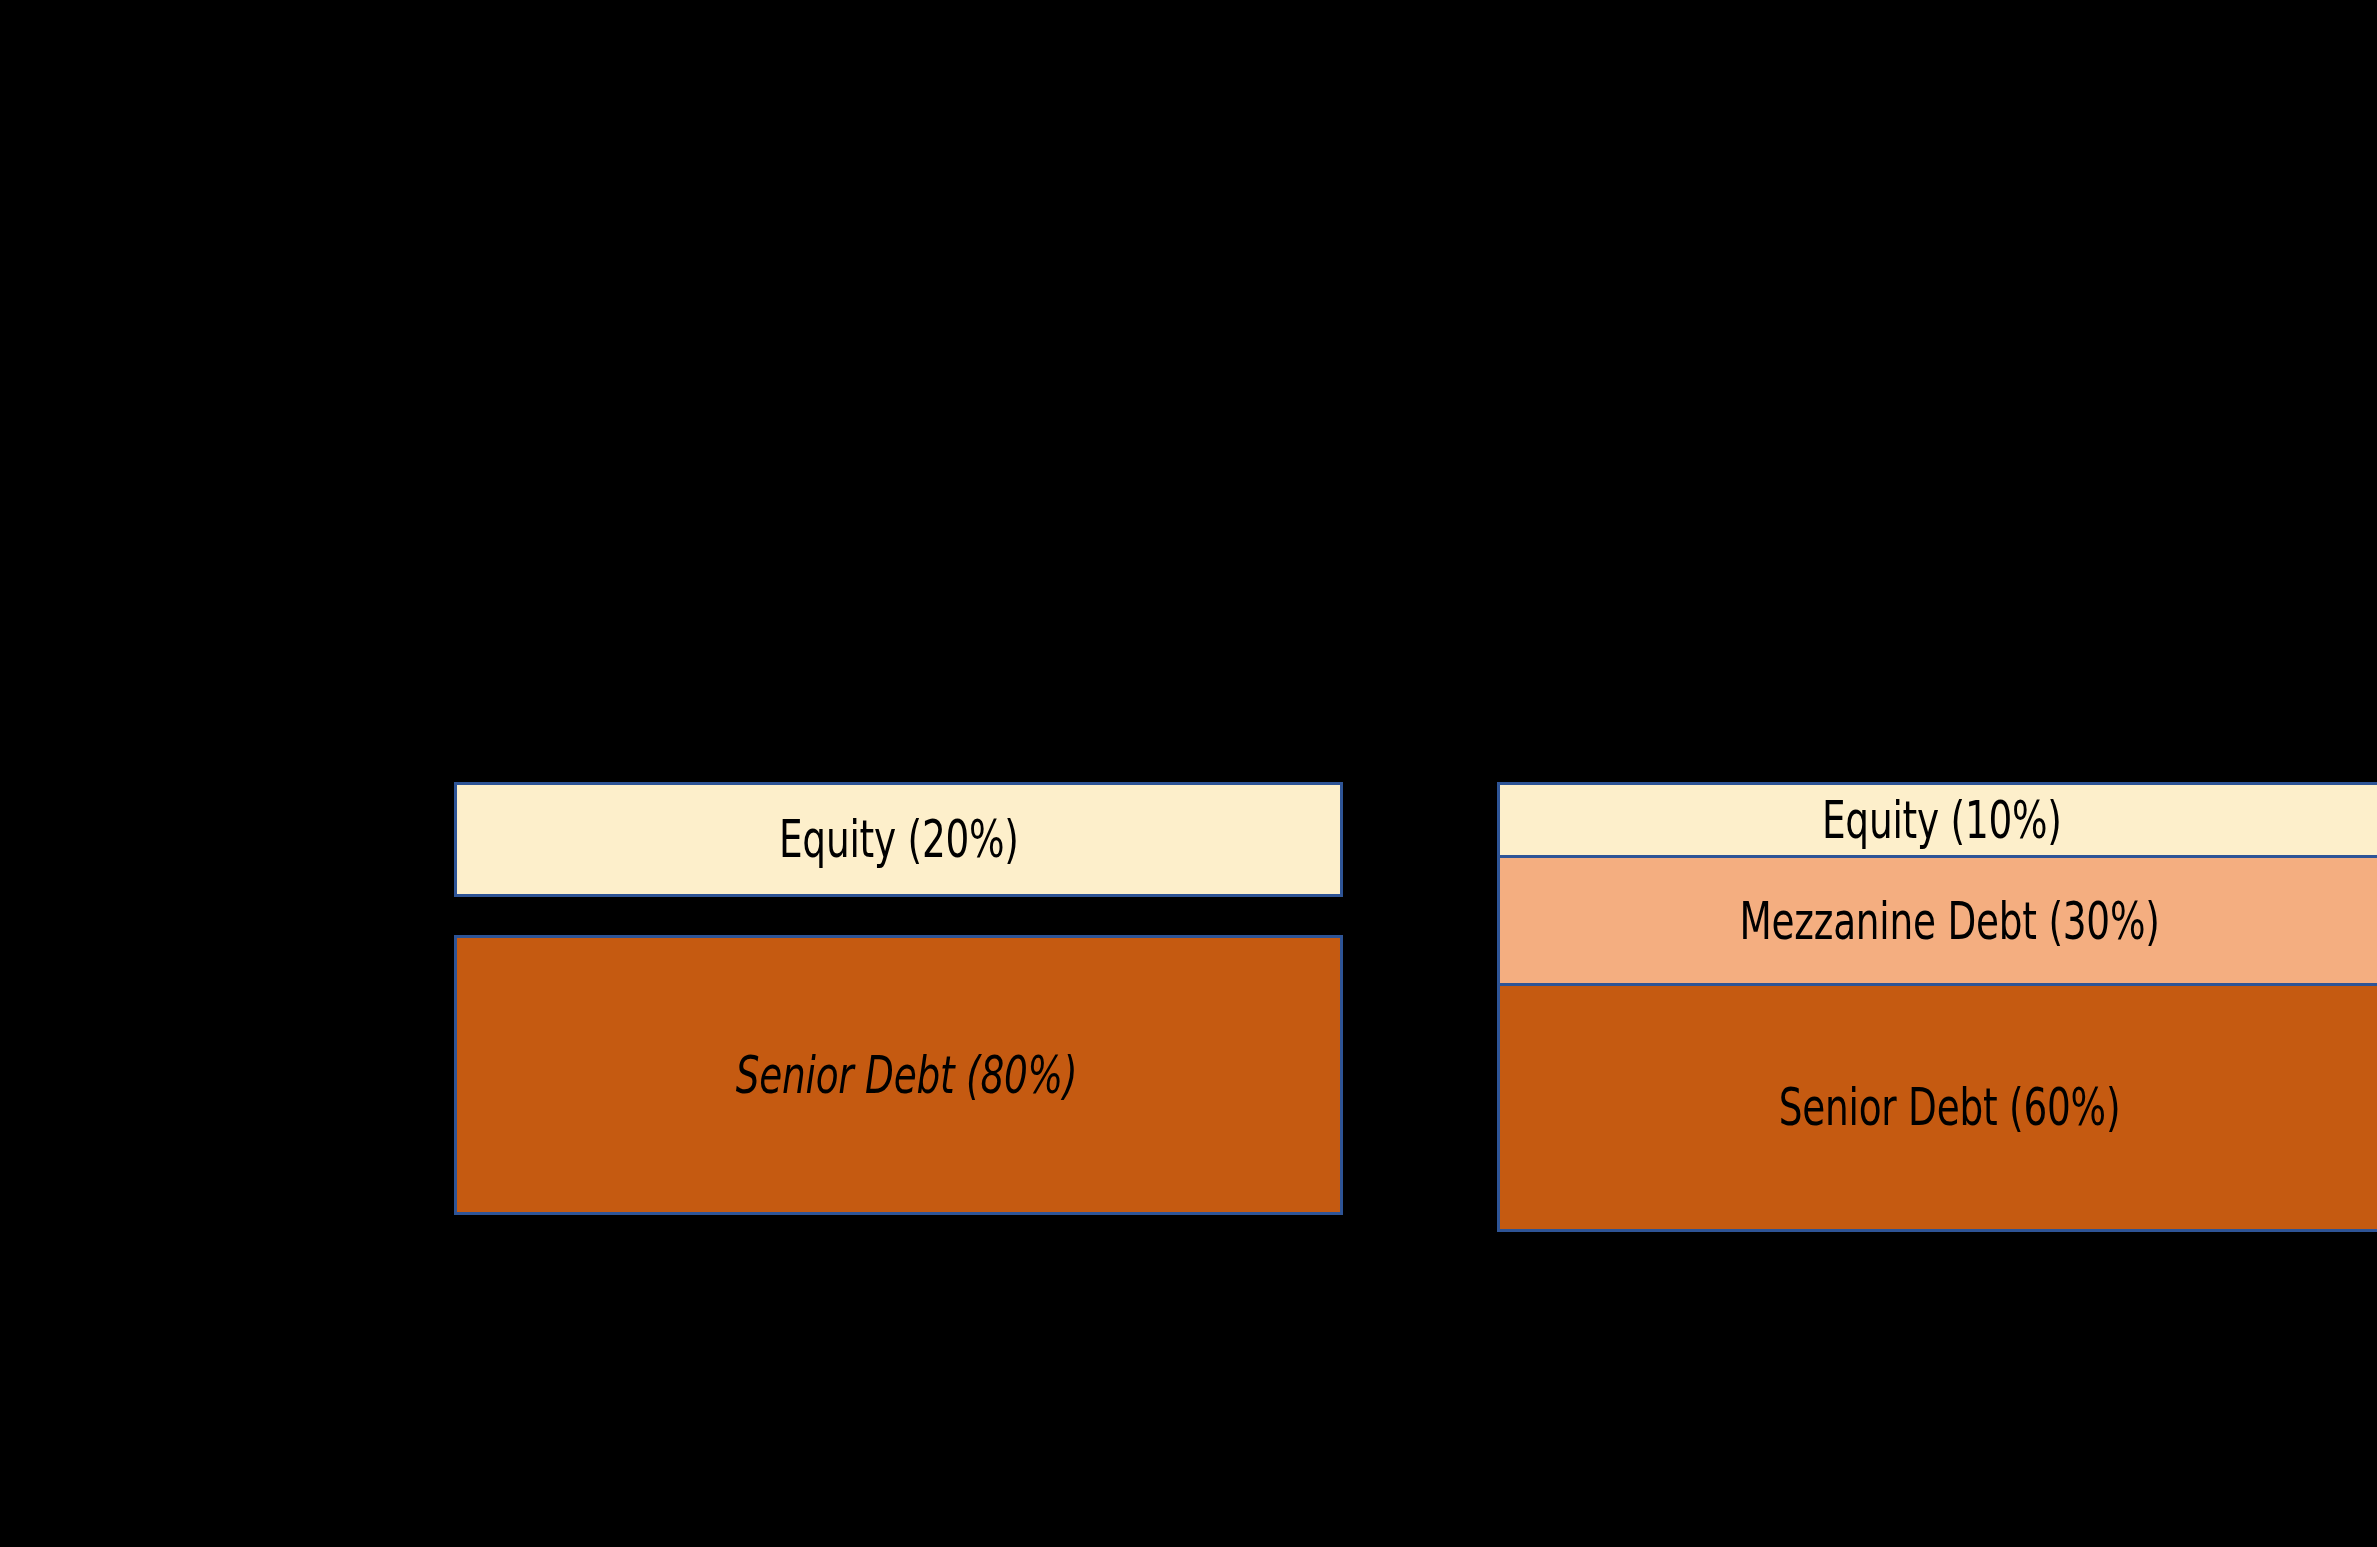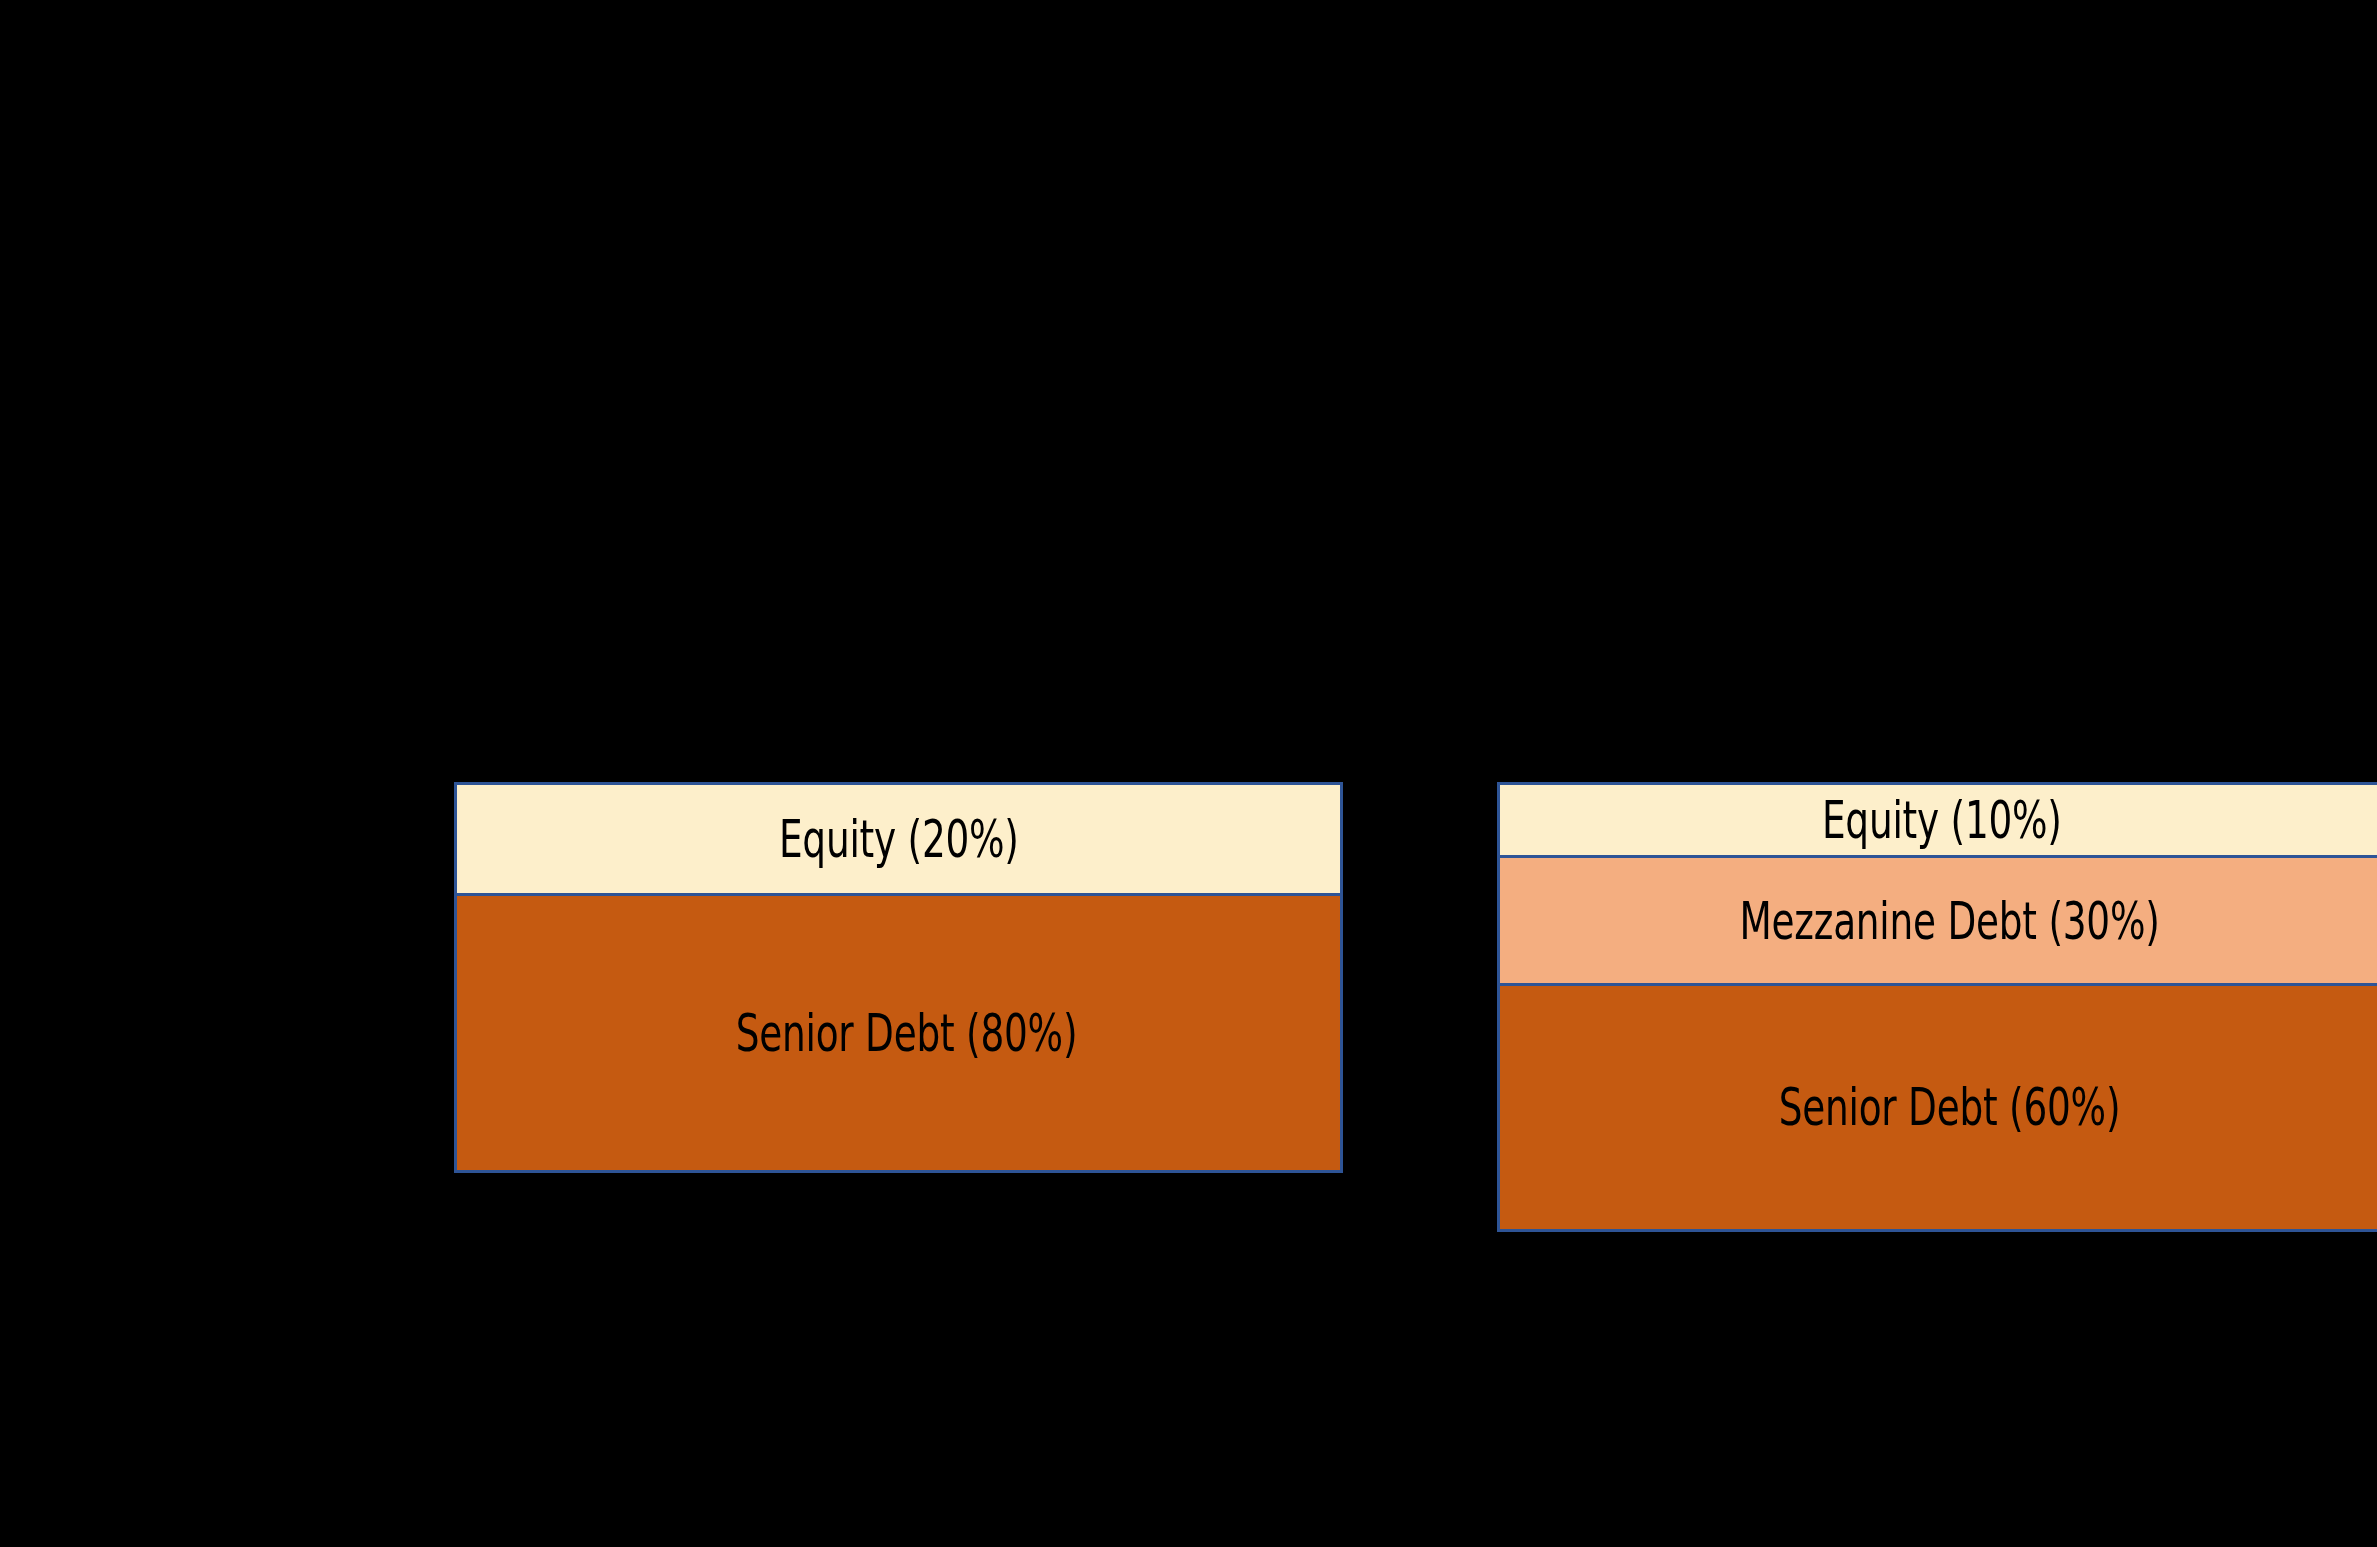--- a/index.html
+++ b/index.html
@@ -56,27 +56,27 @@
   
   .fill-equity    { background: #FDEFCB; }
   .fill-mezzanine { background: #F4AE80; }
   .fill-senior    { background: #C55A11; }
 </style>
 </head>
 <body>
 
 <div id="canvas">
 
-  <div class="cap-stack" style="left:454px; top:782px; width:889px; height:494px;">
+  <div class="cap-stack" style="left:454px; top:782px; width:889px; height:494px;gap:42px;">
 
     <div class="cap-band fill-equity" style="height:115px;">
       <span class="band-label">Equity (20%)</span>
     </div>
 
-    <div class="cap-band fill-senior" style="height:280px;">
+    <div class="cap-band fill-senior" style="height:280px;font-style:italic;">
       <span class="band-label">Senior Debt (80%)</span>
     </div>
 
   </div>
 
   <div class="cap-stack" style="left:1481px; top:782px; width:889px; height:494px;margin-left:16px;">
 
     <div class="cap-band fill-equity" style="height:77px;">
       <span class="band-label">Equity (10%)</span>
     </div>

